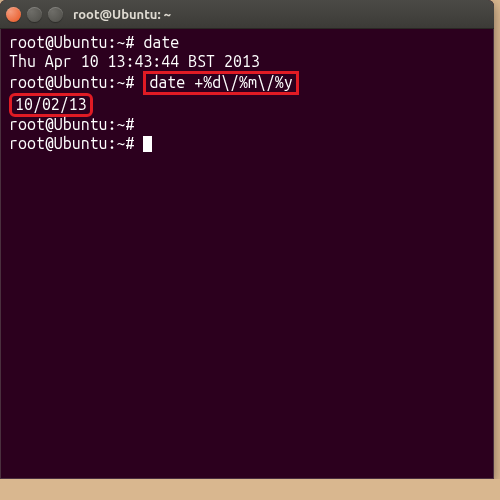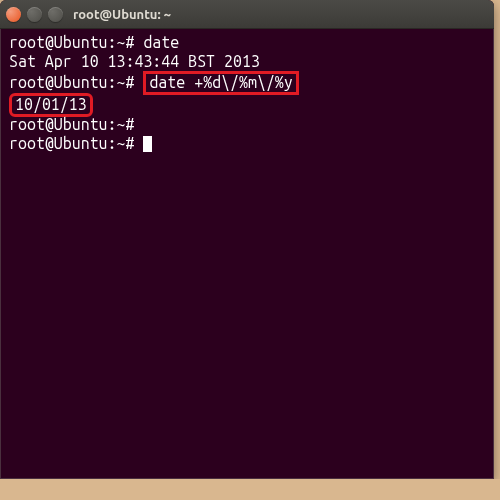--- a/index.html
+++ b/index.html
@@ -113,20 +113,20 @@
   <div class="titlebar">
     <div class="window-controls">
       <div class="win-btn btn-close"></div>
       <div class="win-btn btn-min"></div>
       <div class="win-btn btn-max"></div>
     </div>
     <div class="title">root@Ubuntu: ~</div>
   </div>
   <div class="terminal-body">
     <div class="term-line"><span>root@Ubuntu:~# </span><span>date</span></div>
-    <div class="term-line"><span>Sat Apr 10 13:43:44 BST 2013</span></div>
+    <div class="term-line"><span>Thu Apr 10 13:43:44 BST 2013</span></div>
     <div class="term-line"><span>root@Ubuntu:~# </span><span class="highlight"><span>date +%d\/%m\/%y</span></span></div>
-    <div class="term-line"><span class="highlight-narrow"><span>10/01/13</span></span></div>
+    <div class="term-line"><span class="highlight-narrow"><span>10/02/13</span></span></div>
     <div class="term-line"><span>root@Ubuntu:~# </span></div>
     <div class="term-line"><span>root@Ubuntu:~# </span><span class="cursor"></span></div>
   </div>
 </div>
 <div class="below-window"></div>
 
 </body></html>

